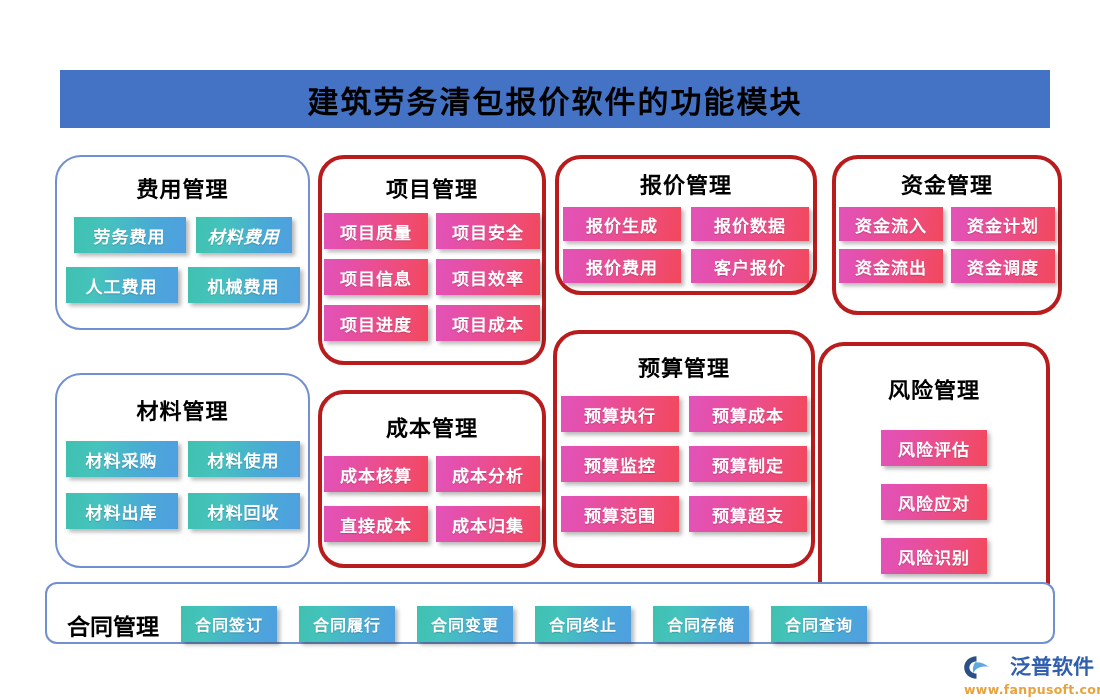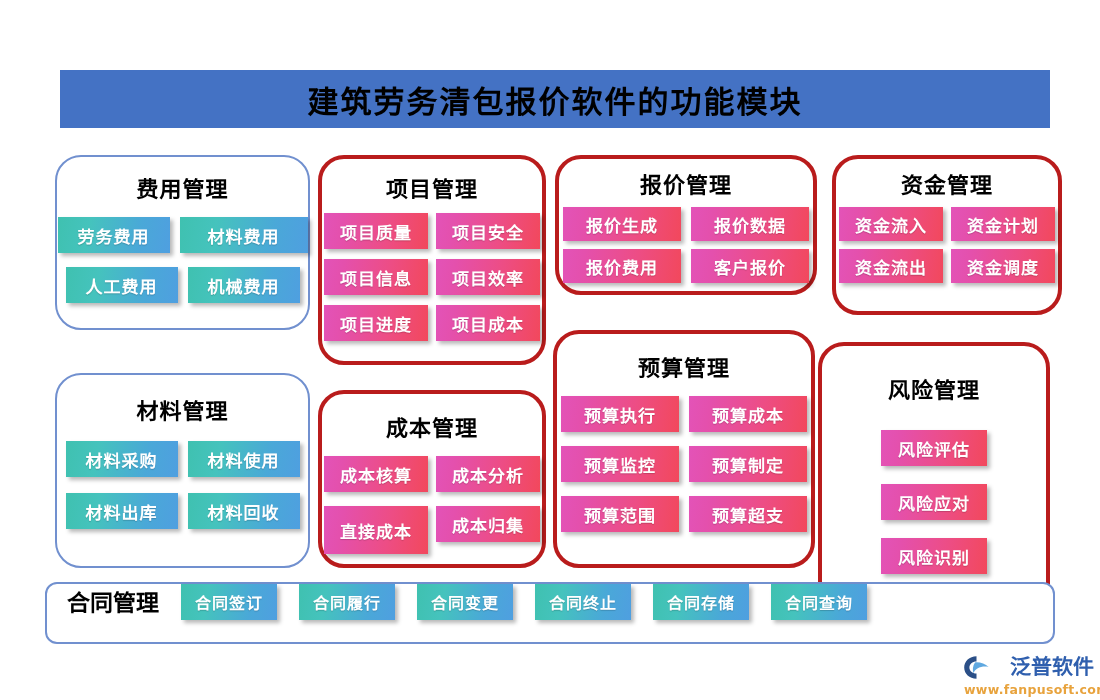--- a/index.html
+++ b/index.html
@@ -70,21 +70,21 @@
   .pill.teal{ background:linear-gradient(100deg,#3fc1b0 0%,#45c3bd 28%,#4aa8d8 72%,#4f9fe0 100%); }
   .pill.pink{ background:linear-gradient(100deg,#e353b8 0%,#e450ad 18%,#ed4d84 62%,#f2485c 100%); }
 
   
   .contract-bar{
     position:absolute;
     left:45px;top:582px;width:1010px;height:62px;
     border:2px solid #7190cf;
     border-radius:12px;
     background:#fff;
-    display:flex;align-items:flex-start;
+    display:flex;align-items:flex-end;
     box-sizing:border-box;
   }
   .contract-label{
     font-size:23px;font-weight:700;color:#000;
     margin-left:20px;margin-right:22px;
     white-space:nowrap;
     font-family:"DejaVu Serif","Liberation Serif",serif;
   }
   .contract-pills{display:flex;align-items:center;gap:22px;}
   .contract-pills .pill{width:96px;height:36px;font-size:16px;}
@@ -113,21 +113,21 @@
 
 <div class="title-bar">
   <div class="title-text">建筑劳务清包报价软件的功能模块</div>
 </div>
 
 <div id="cards-root">
     <div class="card blue" style="left: 55px; top: 155px; width: 255px; height: 175px;">
       <div class="card-title" style="margin-top: 14px;">费用管理</div>
       <div class="btn-grid" style="margin-top: 14px; gap: 14px 10px;">
         <div class="pill teal" style="width: 112px; height: 36px;">劳务费用</div>
-        <div class="pill teal" style="width: 128px; height: 36px;">材料费用</div>
+        <div class="pill teal" style="width: 96px; height: 36px; font-style: italic;">材料费用</div>
         <div class="pill teal" style="width: 112px; height: 36px;">人工费用</div>
         <div class="pill teal" style="width: 112px; height: 36px;">机械费用</div>
       </div>
     </div>
     <div class="card pink" style="left: 318px; top: 155px; width: 228px; height: 210px;">
       <div class="card-title" style="margin-top: 12px;">项目管理</div>
       <div class="btn-grid" style="margin-top: 10px; gap: 10px 8px;">
         <div class="pill pink" style="width: 104px; height: 36px;">项目质量</div>
         <div class="pill pink" style="width: 104px; height: 36px;">项目安全</div>
         <div class="pill pink" style="width: 104px; height: 36px;">项目信息</div>
@@ -161,21 +161,21 @@
         <div class="pill teal" style="width: 112px; height: 36px;">材料使用</div>
         <div class="pill teal" style="width: 112px; height: 36px;">材料出库</div>
         <div class="pill teal" style="width: 112px; height: 36px;">材料回收</div>
       </div>
     </div>
     <div class="card pink" style="left: 318px; top: 390px; width: 228px; height: 178px;">
       <div class="card-title" style="margin-top: 16px;">成本管理</div>
       <div class="btn-grid" style="margin-top: 14px; gap: 14px 8px;">
         <div class="pill pink" style="width: 104px; height: 36px;">成本核算</div>
         <div class="pill pink" style="width: 104px; height: 36px;">成本分析</div>
-        <div class="pill pink" style="width: 104px; height: 48px;">直接成本</div>
+        <div class="pill pink" style="width: 104px; height: 36px;">直接成本</div>
         <div class="pill pink" style="width: 104px; height: 36px;">成本归集</div>
       </div>
     </div>
     <div class="card pink" style="left: 553px; top: 330px; width: 262px; height: 238px;">
       <div class="card-title" style="margin-top: 16px;">预算管理</div>
       <div class="btn-grid" style="margin-top: 14px; gap: 14px 10px;">
         <div class="pill pink" style="width: 118px; height: 36px;">预算执行</div>
         <div class="pill pink" style="width: 118px; height: 36px;">预算成本</div>
         <div class="pill pink" style="width: 118px; height: 36px;">预算监控</div>
         <div class="pill pink" style="width: 118px; height: 36px;">预算制定</div>

